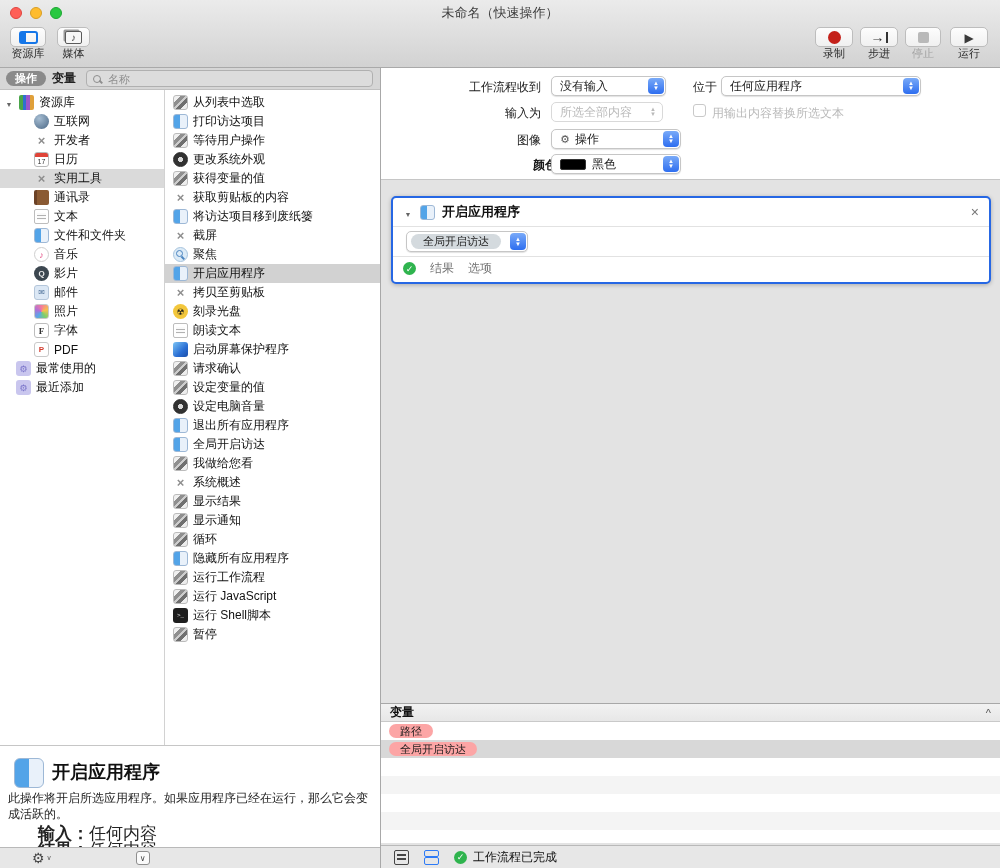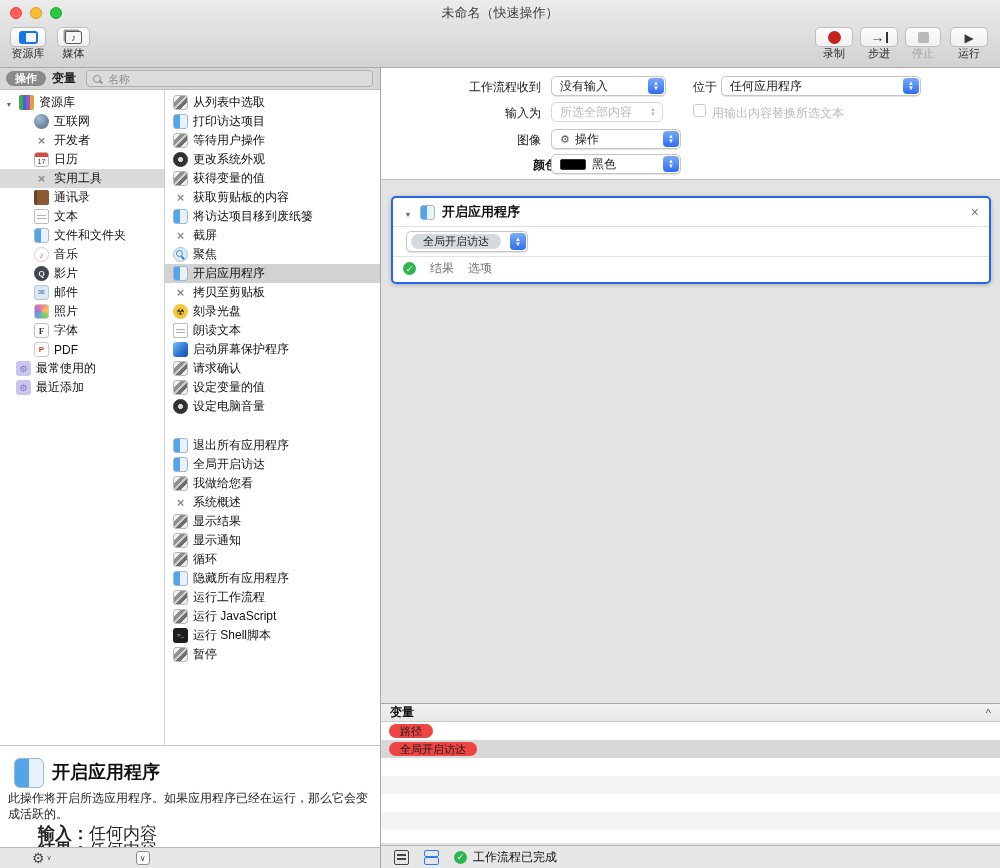--- a/index.html
+++ b/index.html
@@ -180,21 +180,21 @@
   .varpanel { position:absolute; left:0; top:635px; width:100%; height:142px; }
   .varheader { height:19px; background:linear-gradient(#f2f2f2,#e7e7e7);
     border-top:1px solid #a8a8a8; border-bottom:1px solid #c9c9c9;
     display:flex; align-items:center; padding:0 9px; font-size:12px; font-weight:bold; color:#111; }
   .collapse { margin-left:auto; font-weight:normal; color:#555; font-size:11px; }
   .collapse::after { content:'^'; }
   .varrows { background:#fff; height:121px; overflow:hidden; }
   .varrow { height:18px; display:flex; align-items:center; padding-left:8px; }
   .varrow.sel { background:#d8d8d8; }
   .varrow.alt { background:#f4f4f4; }
-  .vartoken { background:#ef4444; border-radius:8px; padding:0 11px; height:14px;
+  .vartoken { background:#fca5a5; border-radius:8px; padding:0 11px; height:14px;
     line-height:14px; font-size:11px; color:#1a1a1a; }
 
   
   .statusbar { position:absolute; left:0; top:777px; width:100%; height:23px; background:#e7e7e7;
     border-top:1px solid #b9b9b9; display:flex; align-items:center; padding-left:13px; gap:15px; }
   .st-list-ic { width:15px; height:15px; border:1.5px solid #444; border-radius:2px;
     padding:2.5px 2px; background:repeating-linear-gradient(#444 0 1.5px, transparent 1.5px 4px);
     background-clip:content-box; }
   .st-blocks-ic { width:15px; height:15px; display:flex; flex-direction:column; justify-content:space-between; }
   .st-blocks-ic::before, .st-blocks-ic::after { content:''; display:block; height:6px;
@@ -386,21 +386,21 @@
           <span>请求确认</span>
         </div>
         <div class="row" style="padding-left: 8px;">
           <span class="ic ic-robot"></span>
           <span>设定变量的值</span>
         </div>
         <div class="row" style="padding-left: 8px;">
           <span class="ic ic-gauge"></span>
           <span>设定电脑音量</span>
         </div>
-        <div class="row" style="padding-left: 8px; margin-top: 20px;">
+        <div class="row" style="padding-left: 8px;">
           <span class="ic ic-finder"></span>
           <span>退出所有应用程序</span>
         </div>
         <div class="row" style="padding-left: 8px;">
           <span class="ic ic-finder"></span>
           <span>全局开启访达</span>
         </div>
         <div class="row" style="padding-left: 8px;">
           <span class="ic ic-robot"></span>
           <span>我做给您看</span>

